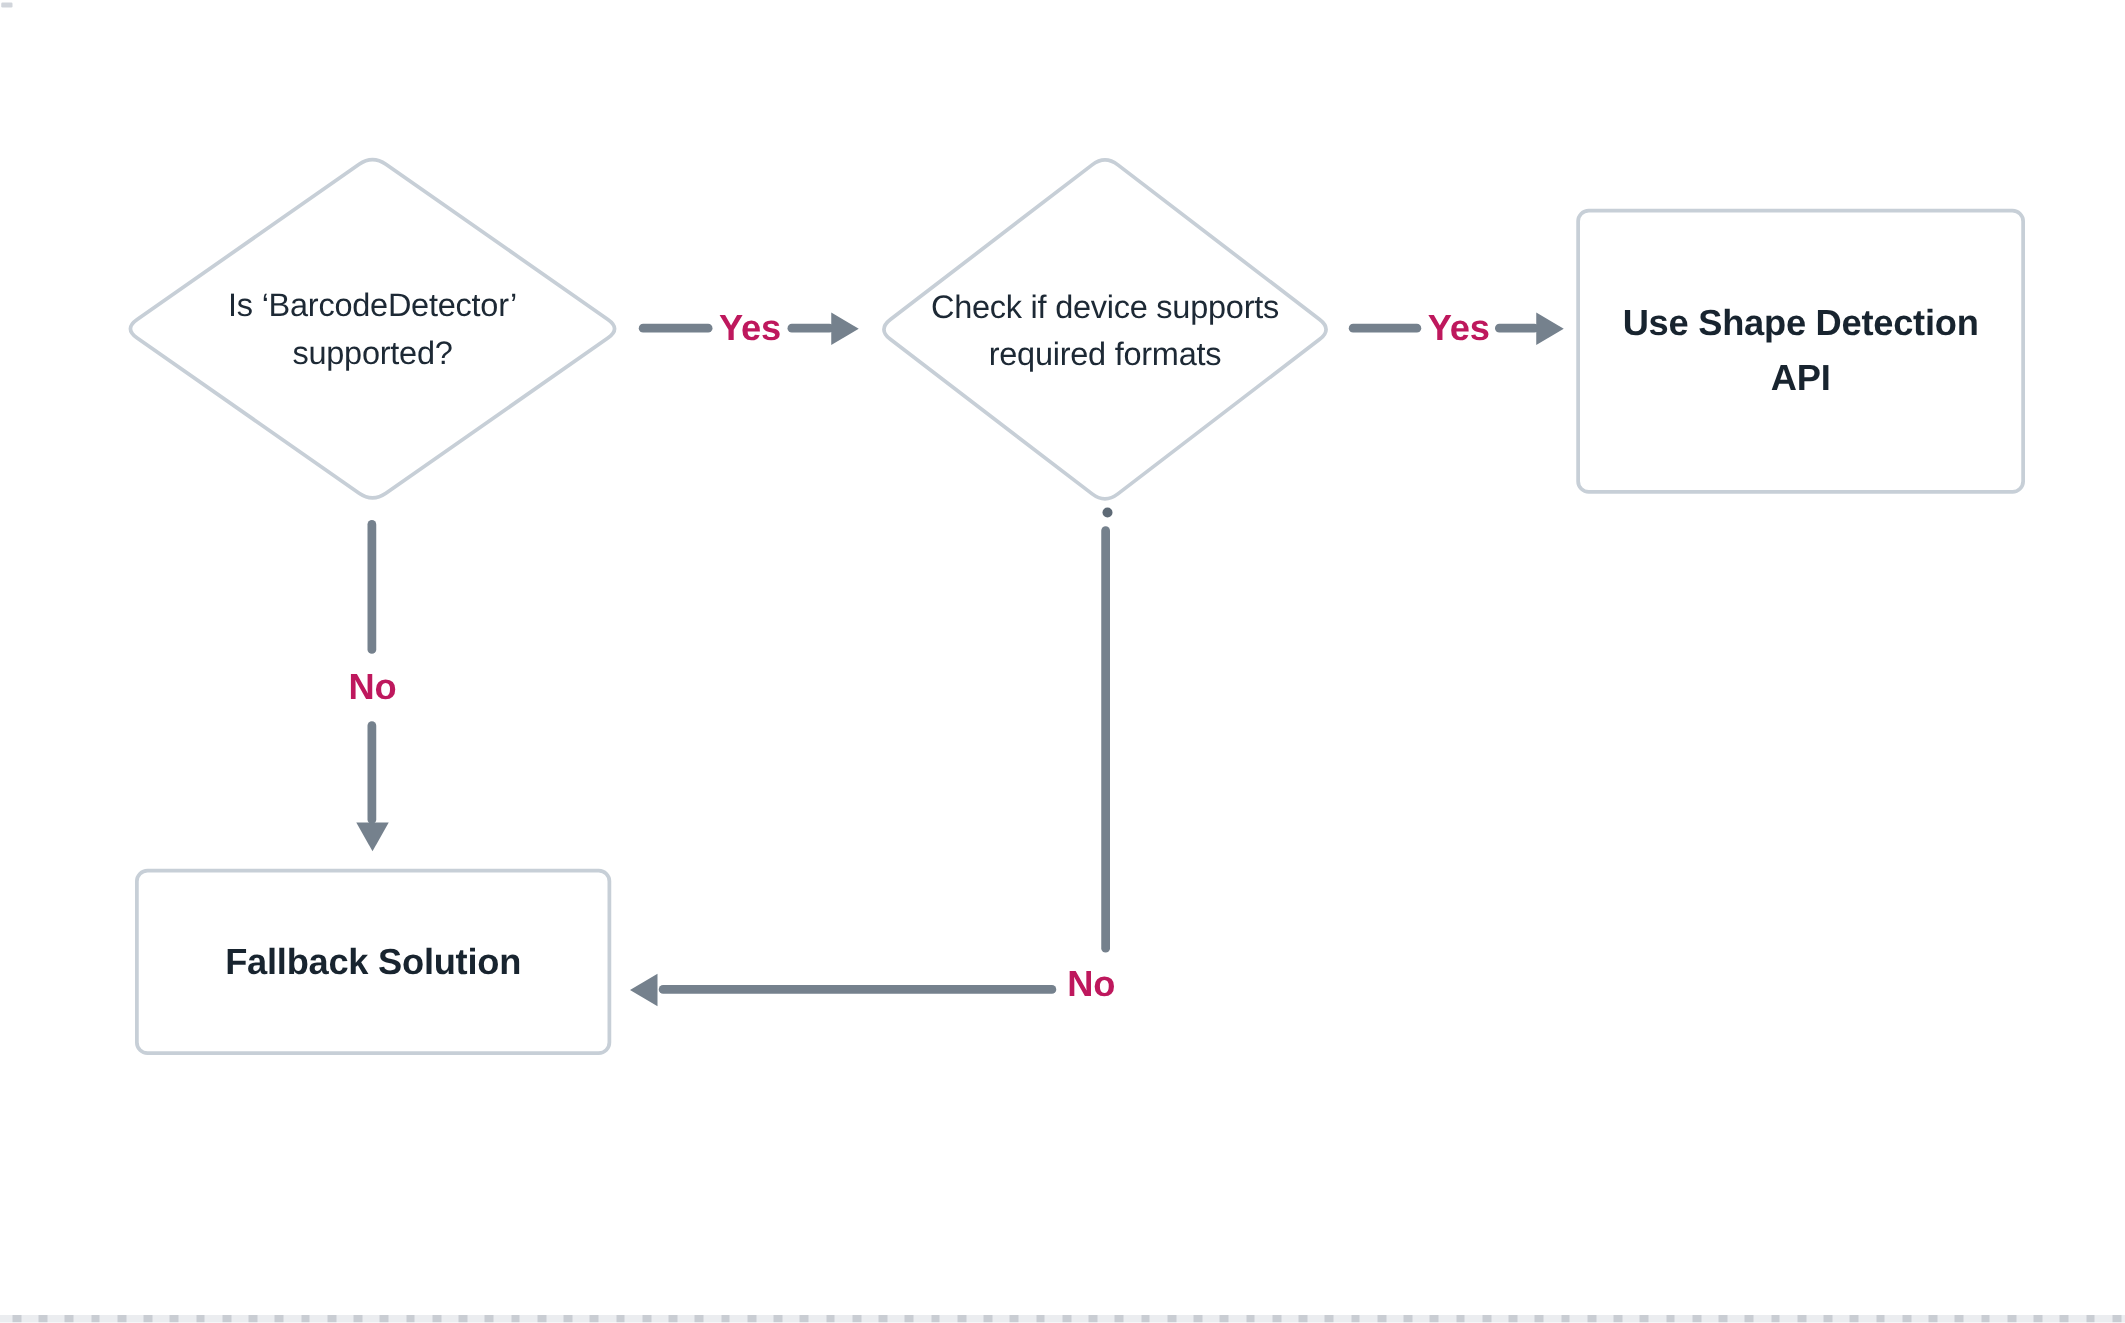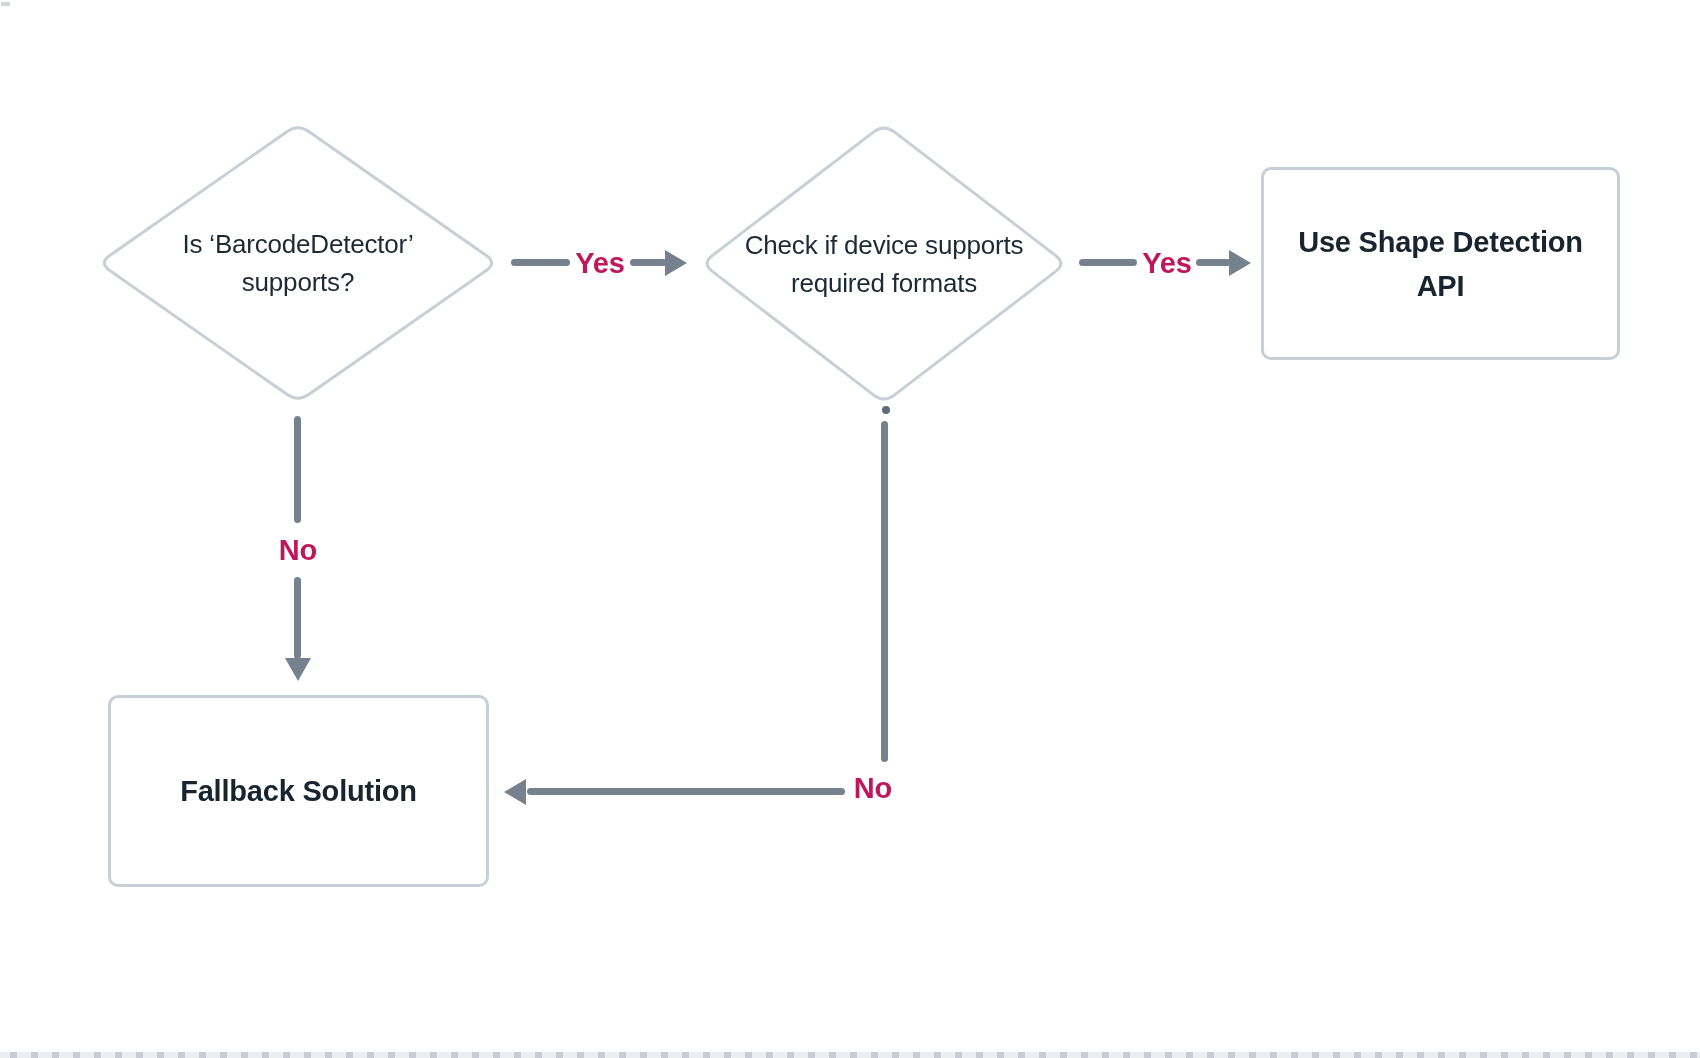--- a/index.html
+++ b/index.html
@@ -39,22 +39,22 @@
     border: 3px solid #c7cfd7;
     border-radius: 10px;
     display: flex; align-items: center; justify-content: center;
     text-align: center;
     color: #18242f;
     font-size: 29px;
     font-weight: 600;
     line-height: 44px;
     letter-spacing: -0.2px;
   }
-  .rect1 { left: 1261px; top: 167px; width: 359px; height: 193px; }
-  .rect2 { left: 108px;  top: 695px; width: 381px; height: 192px; }
+  .rect1 { left: 1261px; top: 167px; width: 359px; height: 228px; }
+  .rect2 { left: 108px;  top: 695px; width: 381px; height: 149px; }
   .rect1 .rect-inner { max-width: 300px; }
 
   
   .edge-line {
     position: absolute;
     background: #75818d;
     border-radius: 99px;
   }
   .edge-label {
     position: absolute;
@@ -95,21 +95,21 @@
 </head>
 <body>
 
 <div class="canvas">
 
   <div class="node diamond1">
     <svg width="406" height="286" viewBox="0 0 406 286">
       <path d="M 213.7 11.4 L 391.3 135.6 Q 402 143 391.3 150.4 L 213.7 274.6 Q 203 282 192.3 274.6 L 14.7 150.4 Q 4 143 14.7 135.6 L 192.3 11.4 Q 203 4 213.7 11.4 Z" fill="#ffffff" stroke="#c7cfd7" stroke-width="3"></path>
     </svg>
     <div class="node-label">
-      <span>Is ‘BarcodeDetector’ supports?</span>
+      <span>Is ‘BarcodeDetector’ supported?</span>
     </div>
   </div>
 
   <div class="node diamond2">
     <svg width="372" height="287" viewBox="0 0 372 287">
       <path d="M 196.3 11.9 L 357.7 135.6 Q 368 143.5 357.7 151.4 L 196.3 275.1 Q 186 283 175.7 275.1 L 14.3 151.4 Q 4 143.5 14.3 135.6 L 175.7 11.9 Q 186 4 196.3 11.9 Z" fill="#ffffff" stroke="#c7cfd7" stroke-width="3"></path>
     </svg>
     <div class="node-label">
       <span>Check if device supports required formats</span>
     </div>

